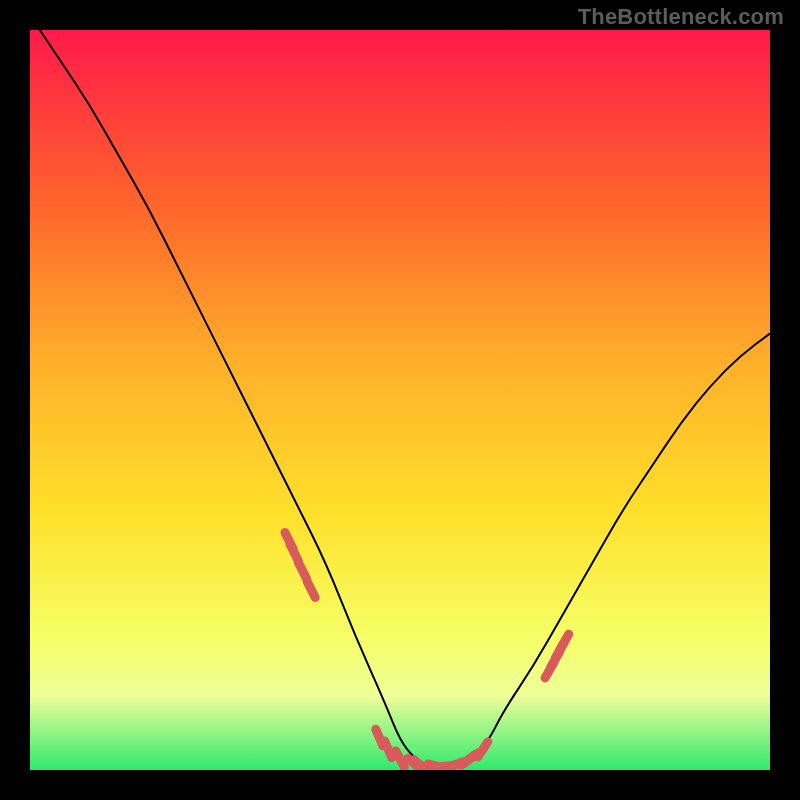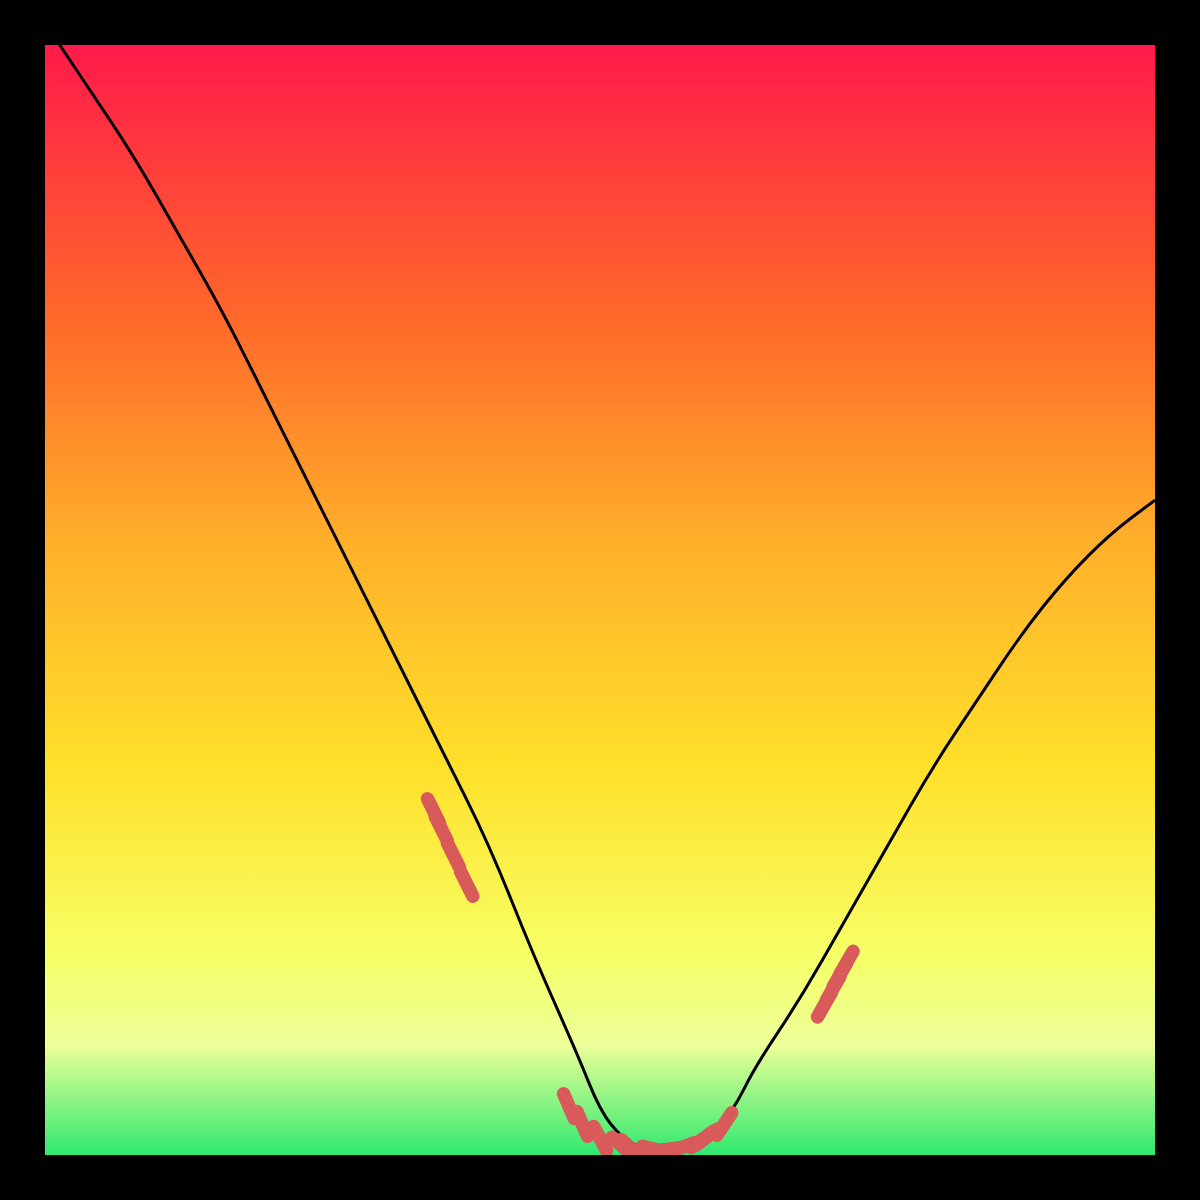--- a/index.html
+++ b/index.html
@@ -75,13 +75,14 @@
           <line x1="463.84" y1="763.56" x2="478.23999999999995" y2="752.76" stroke="#d95a5a" stroke-width="9" stroke-linecap="round"></line>
           <line x1="477.8876982339729" y1="756.7684526490406" x2="487.8723017660271" y2="741.7915473509594" stroke="#d95a5a" stroke-width="9" stroke-linecap="round"></line>
           <line x1="545.0147495547885" y1="677.9141882791201" x2="553.9452504452115" y2="662.2858117208799" stroke="#d95a5a" stroke-width="9" stroke-linecap="round"></line>
           <line x1="550.9347495547885" y1="666.8141882791201" x2="559.8652504452115" y2="651.1858117208799" stroke="#d95a5a" stroke-width="9" stroke-linecap="round"></line>
           <line x1="555.3747495547885" y1="657.9341882791201" x2="564.3052504452115" y2="642.3058117208799" stroke="#d95a5a" stroke-width="9" stroke-linecap="round"></line>
           <line x1="559.8147495547885" y1="649.7941882791201" x2="568.7452504452115" y2="634.1658117208799" stroke="#d95a5a" stroke-width="9" stroke-linecap="round"></line>
         </g>
     </g>
   </svg>
 
+  <div class="watermark">TheBottleneck.com</div>
 </div>
 
 </body></html>

